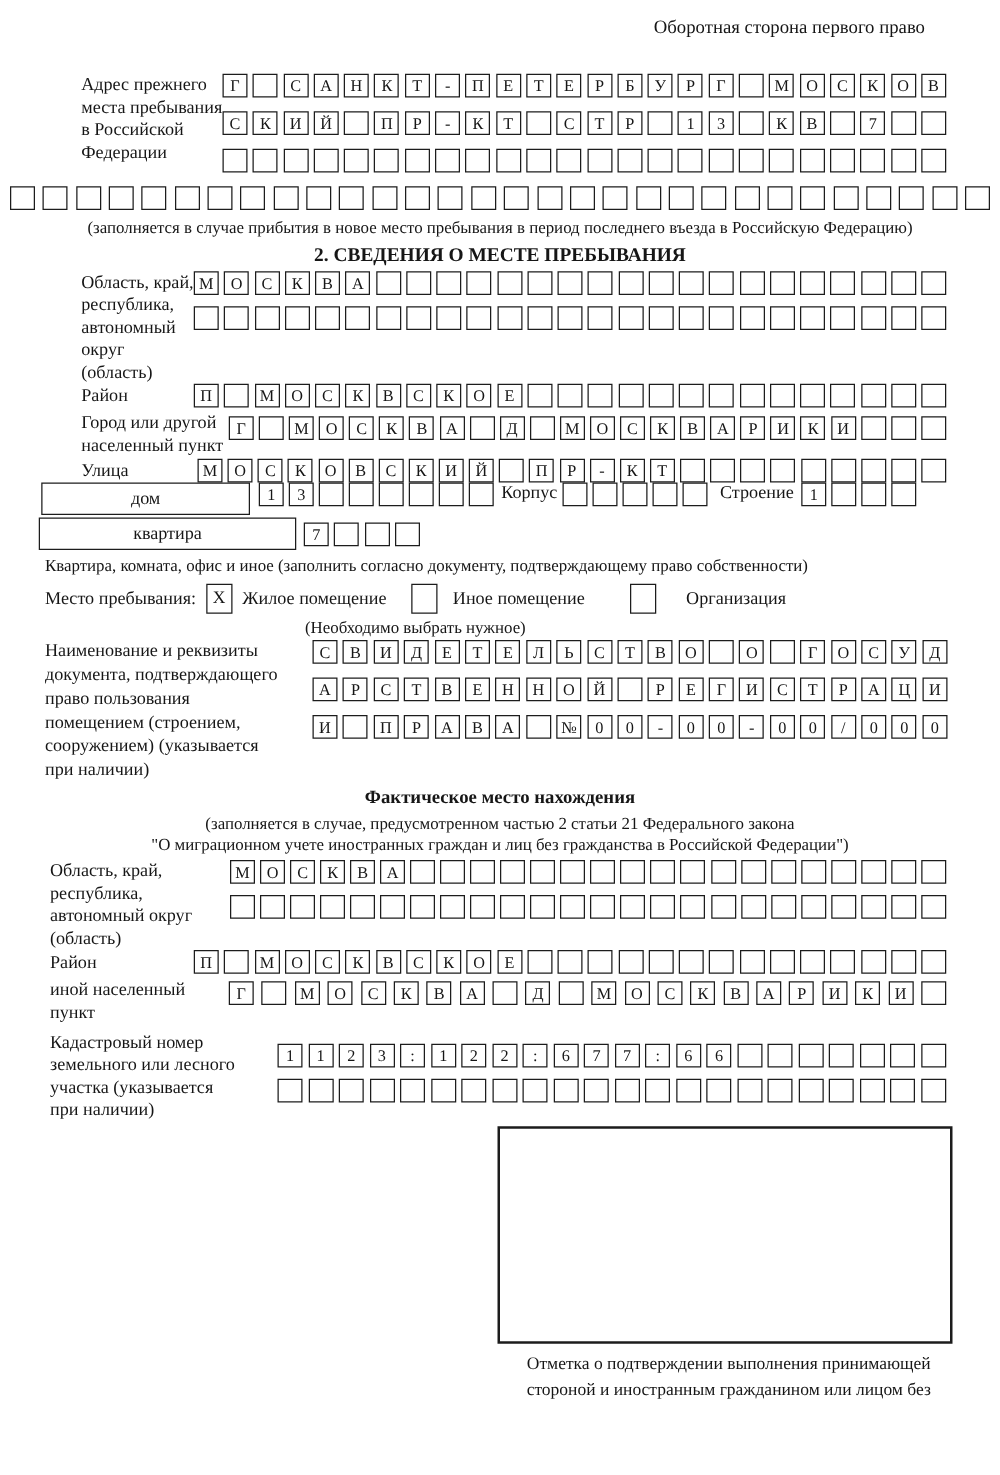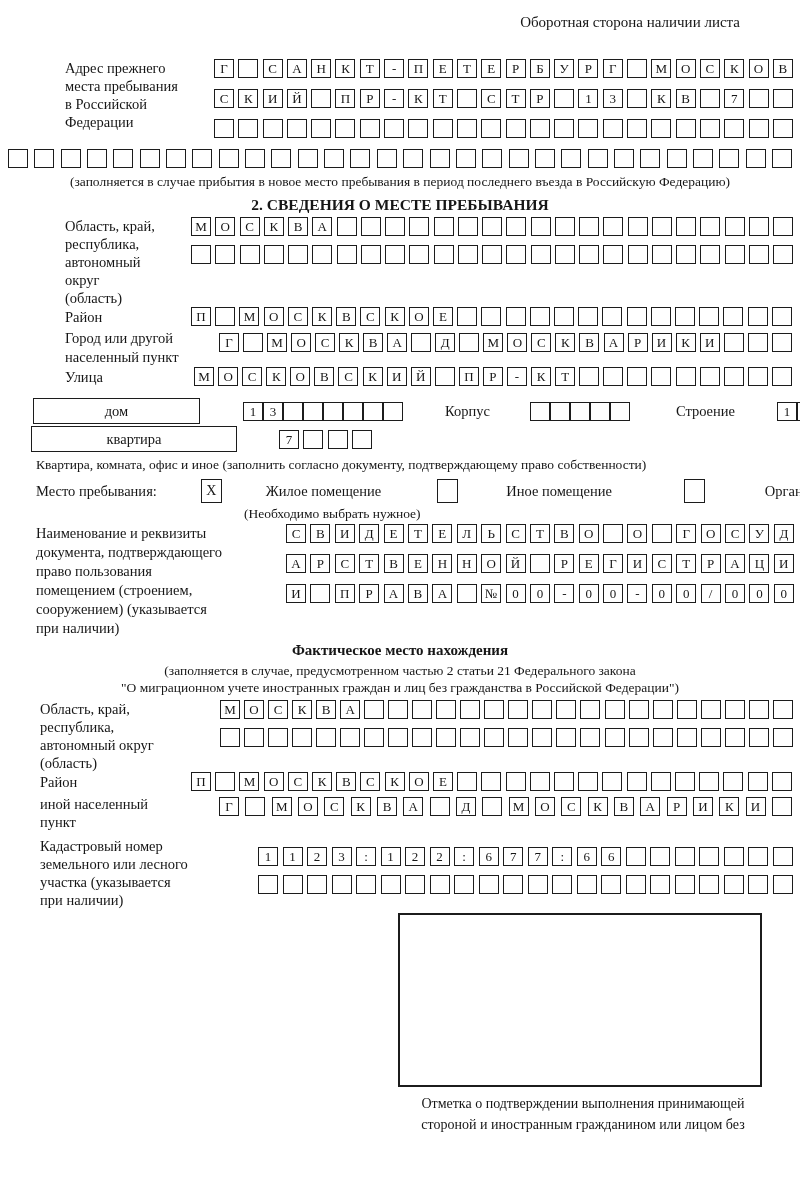--- a/index.html
+++ b/index.html
@@ -6,21 +6,21 @@
   html,body { background:#ffffff; }
   body {
     width:800px; height:1180px;
     font-family:"Liberation Serif","DejaVu Serif",serif;
     color:#161616;
   }
   .page { position:relative; width:800px; height:1180px; padding:0 8px; overflow:hidden; }
 
   .hdr-note { margin-top:14px; padding-right:52px; text-align:right; font-size:15px; }
 
-  .frow { display:flex; align-items:flex-start;gap:36px; }
+  .frow { display:flex; align-items:flex-start; }
   .lblcol { flex:none; font-size:14.5px; line-height:18px; }
   .pl57 { padding-left:57px; }
   .pl28 { padding-left:28px; }
   .pl32 { padding-left:32px; }
   .cellcol { flex:none; }
 
   .cells { display:flex; justify-content:space-between; }
   .cell {
     flex:none; width:20px; height:19px;
     border:1.5px solid #1c1c1c;
@@ -48,21 +48,21 @@
   .inline-lbl { font-size:14.5px; flex:none; }
 
   .stamp-box { border:2px solid #1c1c1c; width:364px; height:174px; margin-left:390px; margin-top:4px; }
   .stamp-cap { width:382px; margin-left:384px; margin-top:6px; text-align:center; font-size:14px; line-height:21px; }
 </style>
 </head>
 <body>
 
 <div class="page">
 
-  <div class="hdr-note">Оборотная сторона наличии листа</div>
+  <div class="hdr-note">Оборотная сторона первого право</div>
 
   <div class="frow" style="margin-top:28px;">
     <div class="lblcol pl57" style="width:170px;">
       <div>Адрес прежнего</div>
       <div>места пребывания</div>
       <div>в Российской</div>
       <div>Федерации</div>
     </div>
     <div class="cellcol">
       <div class="cells mb11" style="width:579px;">
@@ -334,21 +334,21 @@
         <div class="cell"></div>
         <div class="cell"></div>
         <div class="cell"></div>
         <div class="cell"></div>
         <div class="cell"></div>
         <div class="cell"></div>
         <div class="cell"></div>
       </div>
   </div>
 
-  <div class="frow" style="margin-top:12px; align-items:center;">
+  <div class="frow" style="align-items:flex-start;">
     <div class="wbox" style="margin-left:25px; width:167px;">дом</div>
     <div class="cells" style="width:188px; margin-left:7px;">
         <div class="cell">1</div>
         <div class="cell">3</div>
         <div class="cell"></div>
         <div class="cell"></div>
         <div class="cell"></div>
         <div class="cell"></div>
         <div class="cell"></div>
         <div class="cell"></div>

